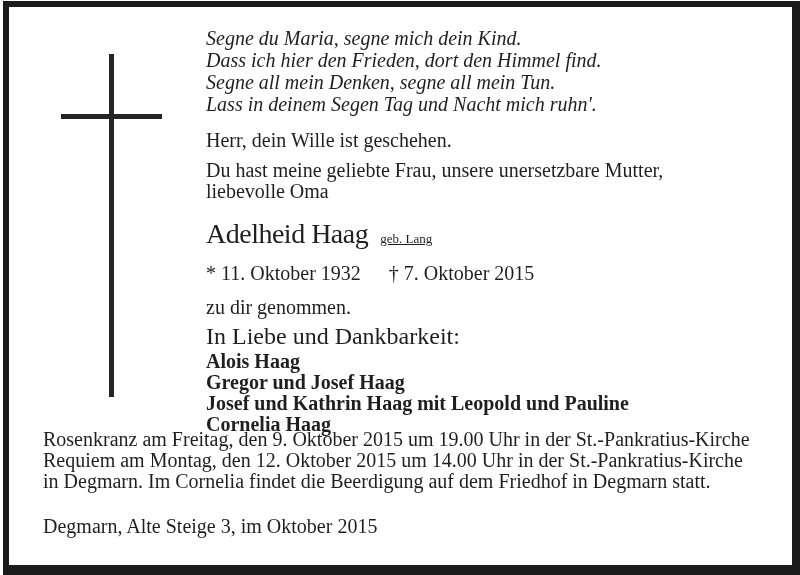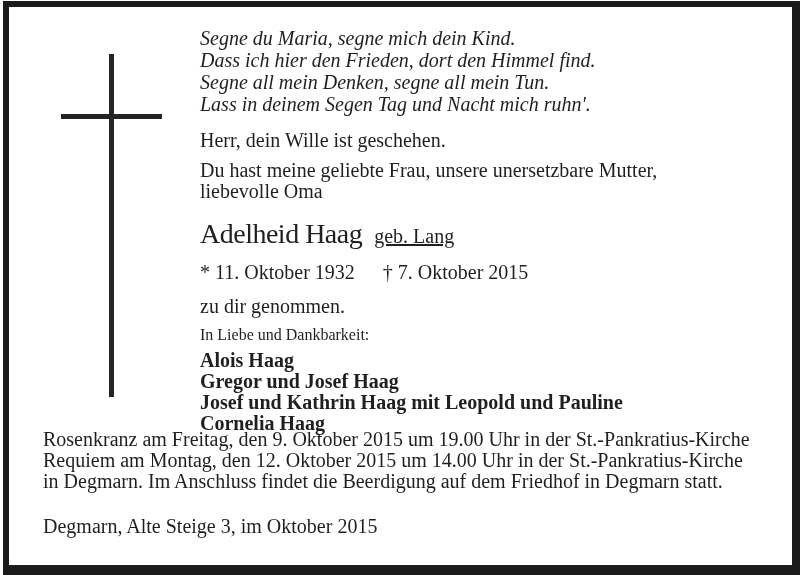--- a/index.html
+++ b/index.html
@@ -39,21 +39,21 @@
   .cross-h {
     position: absolute;
     left: 61px;
     top: 114px;
     width: 101px;
     height: 5px;
     background: #242424;
   }
   .main-col {
     position: absolute;
-    left: 200px;
+    left: 206px;
     top: 27px;
     width: 565px;
   }
   .main-col div, .bottom-col div { white-space: nowrap; }
   .poem {
     font-style: italic;
     font-size: 20px;
     line-height: 22px;
   }
   .acceptance {
@@ -69,38 +69,38 @@
   .name-row {
     margin-top: 12px;
     line-height: 40px;
   }
   .deceased-name {
     font-size: 28px;
     font-weight: normal;
     letter-spacing: -0.5px;
   }
   .maiden-name {
-    font-size: 20px;
+    font-size: 13px;
     margin-left: 12px;
     text-decoration: underline;
   }
   .dates-row {
     margin-top: 3px;
     font-size: 20px;
     line-height: 22px;
   }
   .death-date { margin-left: 28px; }
   .taken {
     margin-top: 12px;
     font-size: 20px;
     line-height: 22px;
   }
   .gratitude {
     margin-top: 7px;
-    font-size: 16px;
+    font-size: 24px;
     line-height: 22px;
   }
   .mourners {
     margin-top: 4px;
     font-size: 20px;
     font-weight: bold;
     line-height: 21px;
   }
   .bottom-col {
     position: absolute;
@@ -160,18 +160,18 @@
         <div>Josef und Kathrin Haag mit Leopold und Pauline</div>
         <div>Cornelia Haag</div>
       </div>
 
   </div>
 
   <div class="bottom-col">
     <div class="events">
         <div>Rosenkranz am Freitag, den 9. Oktober 2015 um 19.00 Uhr in der St.-Pankratius-Kirche</div>
         <div>Requiem am Montag, den 12. Oktober 2015 um 14.00 Uhr in der St.-Pankratius-Kirche</div>
-        <div>in Degmarn. Im Anschluss findet die Beerdigung auf dem Friedhof in Degmarn statt.</div>
+        <div>in Degmarn. Im Cornelia findet die Beerdigung auf dem Friedhof in Degmarn statt.</div>
       </div>
     <div class="address">Degmarn, Alte Steige 3, im Oktober 2015</div>
   </div>
 
 </div>
 
 </body></html>

